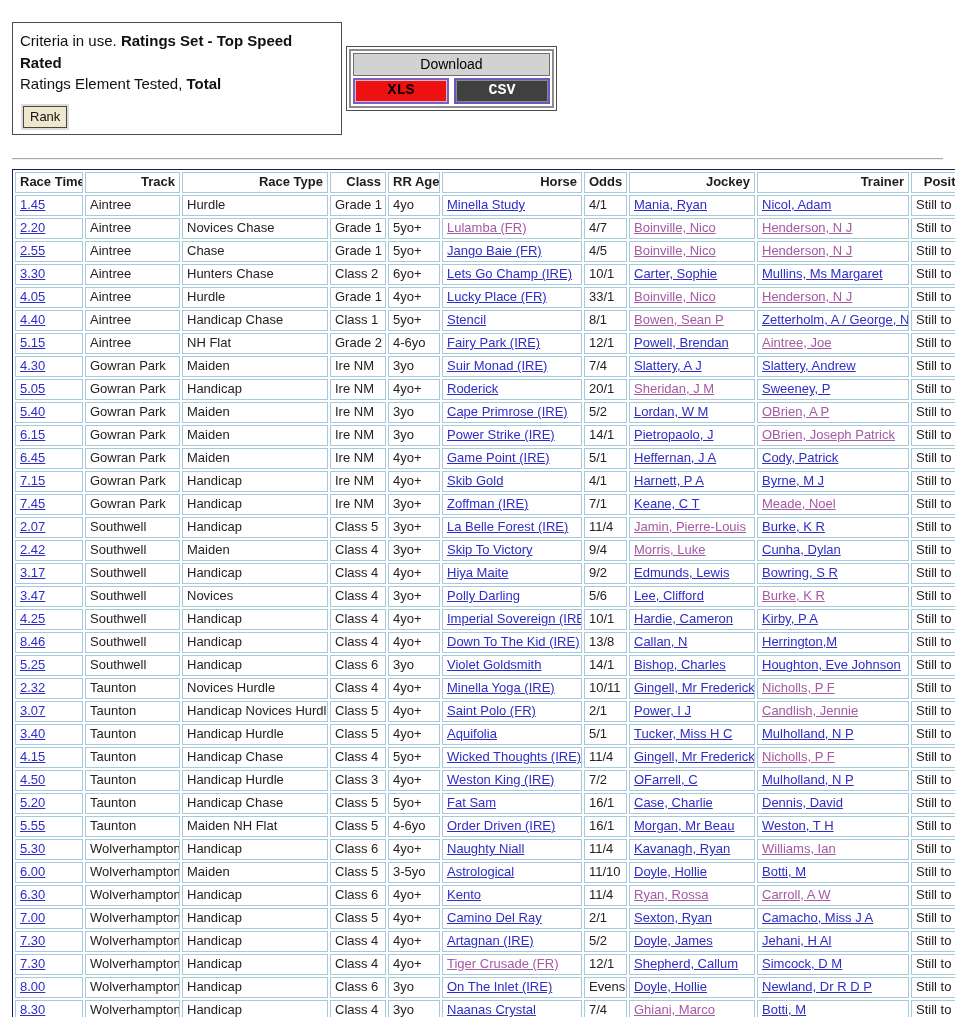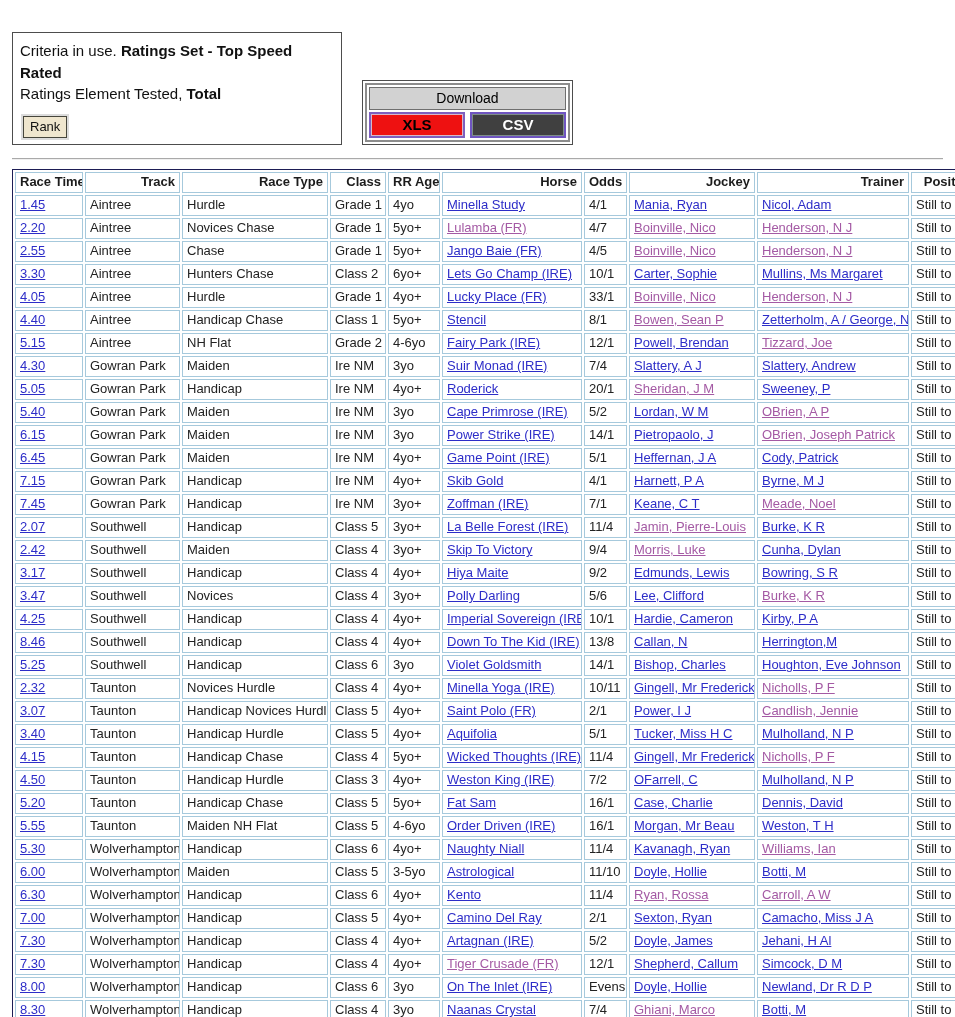--- a/index.html
+++ b/index.html
@@ -5,21 +5,21 @@
   * { box-sizing: border-box; }
   html, body { margin: 0; padding: 0; background: #ffffff; }
   body {
     width: 955px; height: 1017px;
     padding: 12px 12px 10px 12px;
     font-family: "Liberation Sans", sans-serif;
     color: #1a1a1a;
   }
 
   
-  .top-area { display: flex; align-items: flex-end; gap: 20px; height: 133px; }
+  .top-area { display: flex; align-items: center; gap: 4px; height: 133px; }
 
   .criteria-box {
     width: 330px; border: 1px solid #4d4d4d;
     padding: 7px 7px 6px 7px; background: #fff;
   }
   .criteria-text { font-size: 15px; line-height: 1.45; color: #111; }
   .btn-row { margin-top: 11px; padding-left: 3px; }
   .btn-row.second { margin-top: 13px; }
   button.tan {
     font-family: "Liberation Sans", sans-serif;
@@ -37,21 +37,21 @@
     padding: 2px; background: #fff;
   }
   .dl-box { border: 2px solid #8c8c8c; padding: 2px; }
   .dl-header {
     background: #d2d2d2; border: 1px solid #6f6f6f;
     text-align: center; font-size: 14px; color: #000;
     padding: 2px 0 3px 0;
   }
   .dl-buttons { display: flex; gap: 5px; margin-top: 2px; }
   .dl-buttons button {
-    flex: 1; font-family: Liberation Sans, sans-serif;
+    flex: 1; font-family: Liberation Mono, monospace;
     font-size: 15px; font-weight: bold;
     border-width: 2px; border-style: solid;
     padding: 2px 0 3px 0; cursor: pointer;
   }
   button.xls { background: #ee1111; color: #000; border-color: #7d5fc0; box-shadow: inset 0 0 0 1px #d8b8c8; }
   button.csv { background: #404040; color: #fff; border-color: #6f55c0; box-shadow: inset 0 0 0 1px #7e8f88; }
 
   hr.divider {
     border: none; height: 2px;
     border-top: 1px solid #a9a9a9; border-bottom: 1px solid #efefef;
@@ -210,21 +210,21 @@
   </tr>
       <tr>
     <td><a href="#" class="fresh">5.15</a></td>
     <td>Aintree</td>
     <td>NH Flat</td>
     <td>Grade 2</td>
     <td>4-6yo</td>
     <td><a href="#" class="fresh">Fairy Park (IRE)</a></td>
     <td>12/1</td>
     <td><a href="#" class="fresh">Powell, Brendan</a></td>
-    <td><a href="#" class="visited">Tizzard, Joe</a></td>
+    <td><a href="#" class="visited">Aintree, Joe</a></td>
     <td>Still to Run</td>
   </tr>
       <tr>
     <td><a href="#" class="fresh">4.30</a></td>
     <td>Gowran Park</td>
     <td>Maiden</td>
     <td>Ire NM</td>
     <td>3yo</td>
     <td><a href="#" class="fresh">Suir Monad (IRE)</a></td>
     <td>7/4</td>

